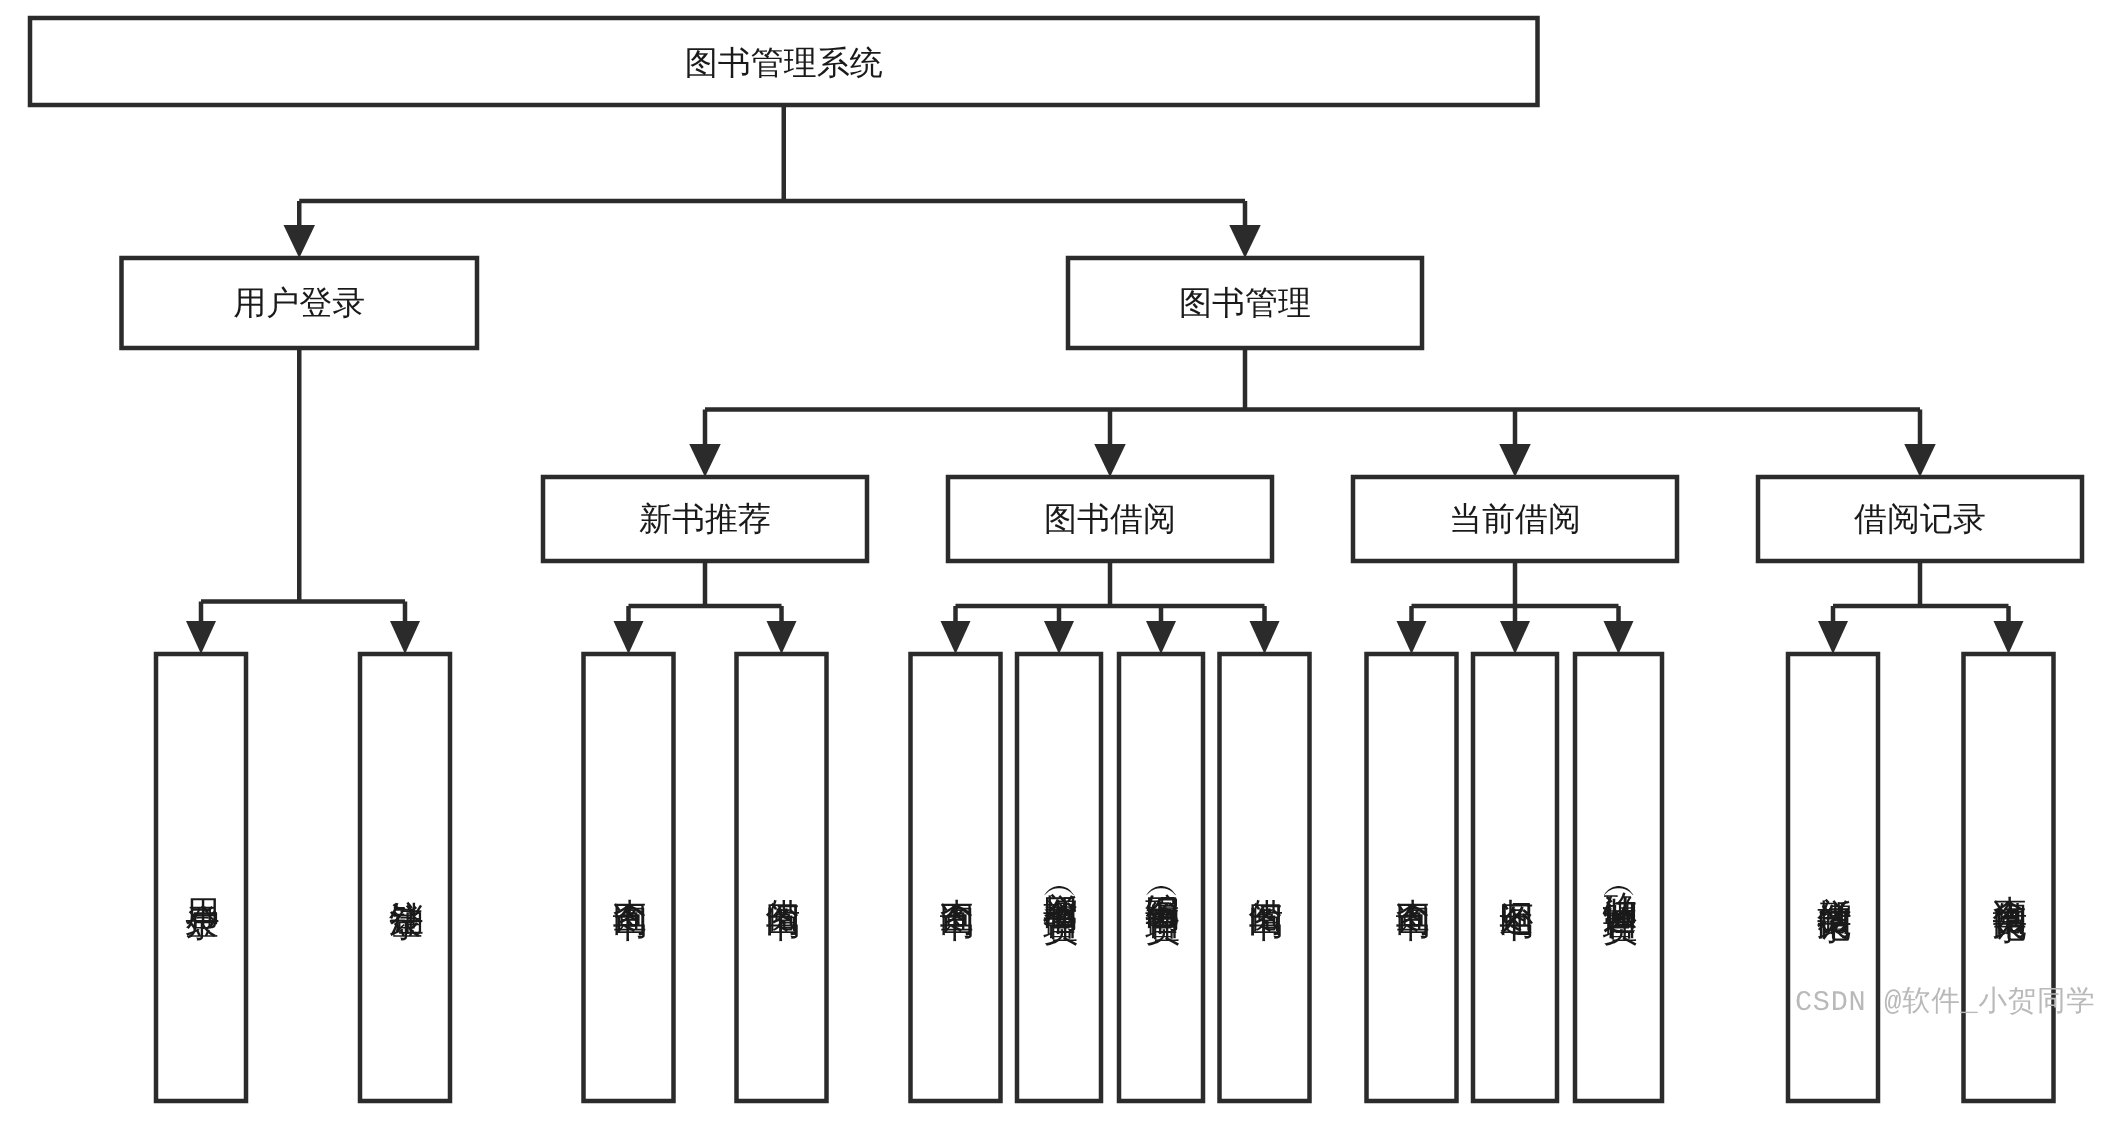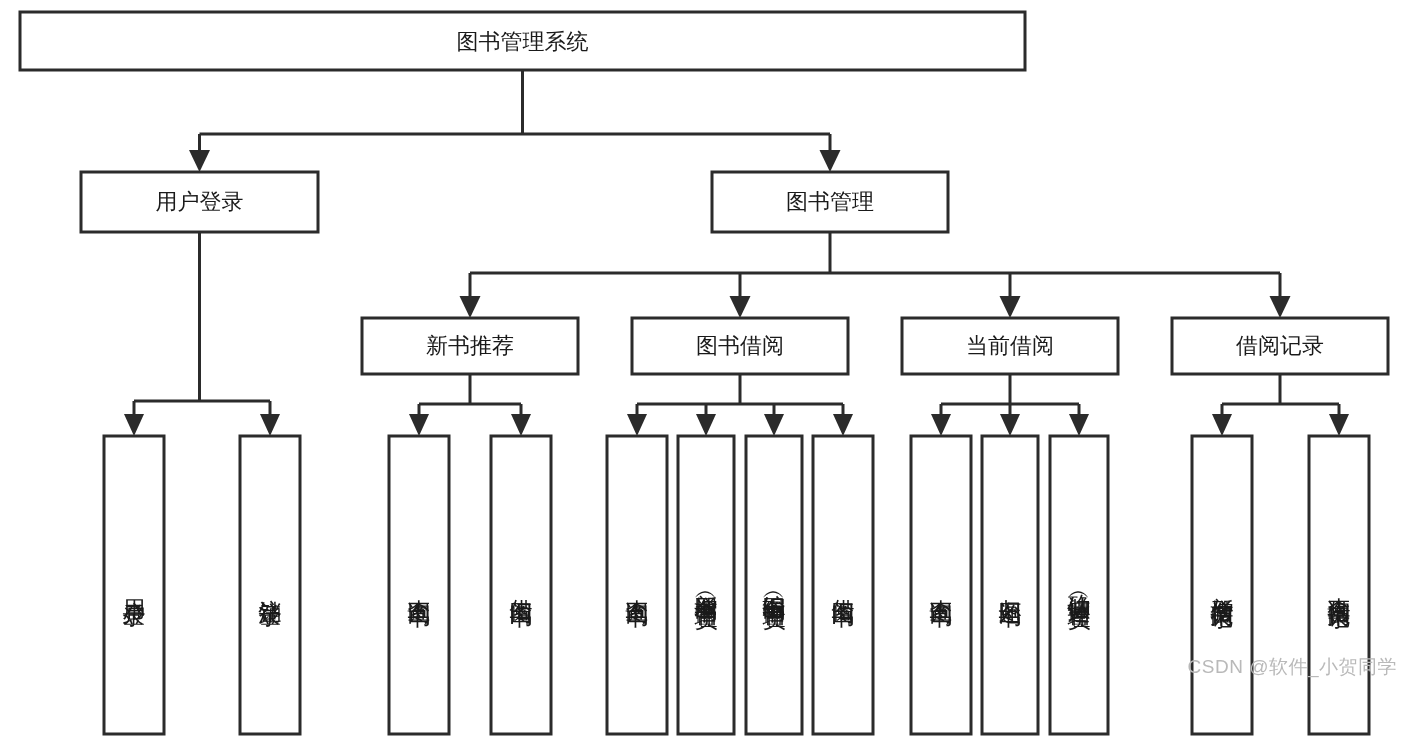--- a/index.html
+++ b/index.html
@@ -63,21 +63,21 @@
     align-items: center;
     justify-content: center;
     text-align: center;
     white-space: nowrap;
     pointer-events: none;
   }
   .watermark {
     position: absolute;
     right: 8px;
     bottom: 6px;
-    font-family: Liberation Sans, sans-serif;
+    font-family: Liberation Mono, monospace;
     font-size: 19px;
     color: #b9b9b9;
     letter-spacing: 0.5px;
     white-space: nowrap;
   }
 </style>
 </head>
 <body>
 
 <div id="diagram-root">

